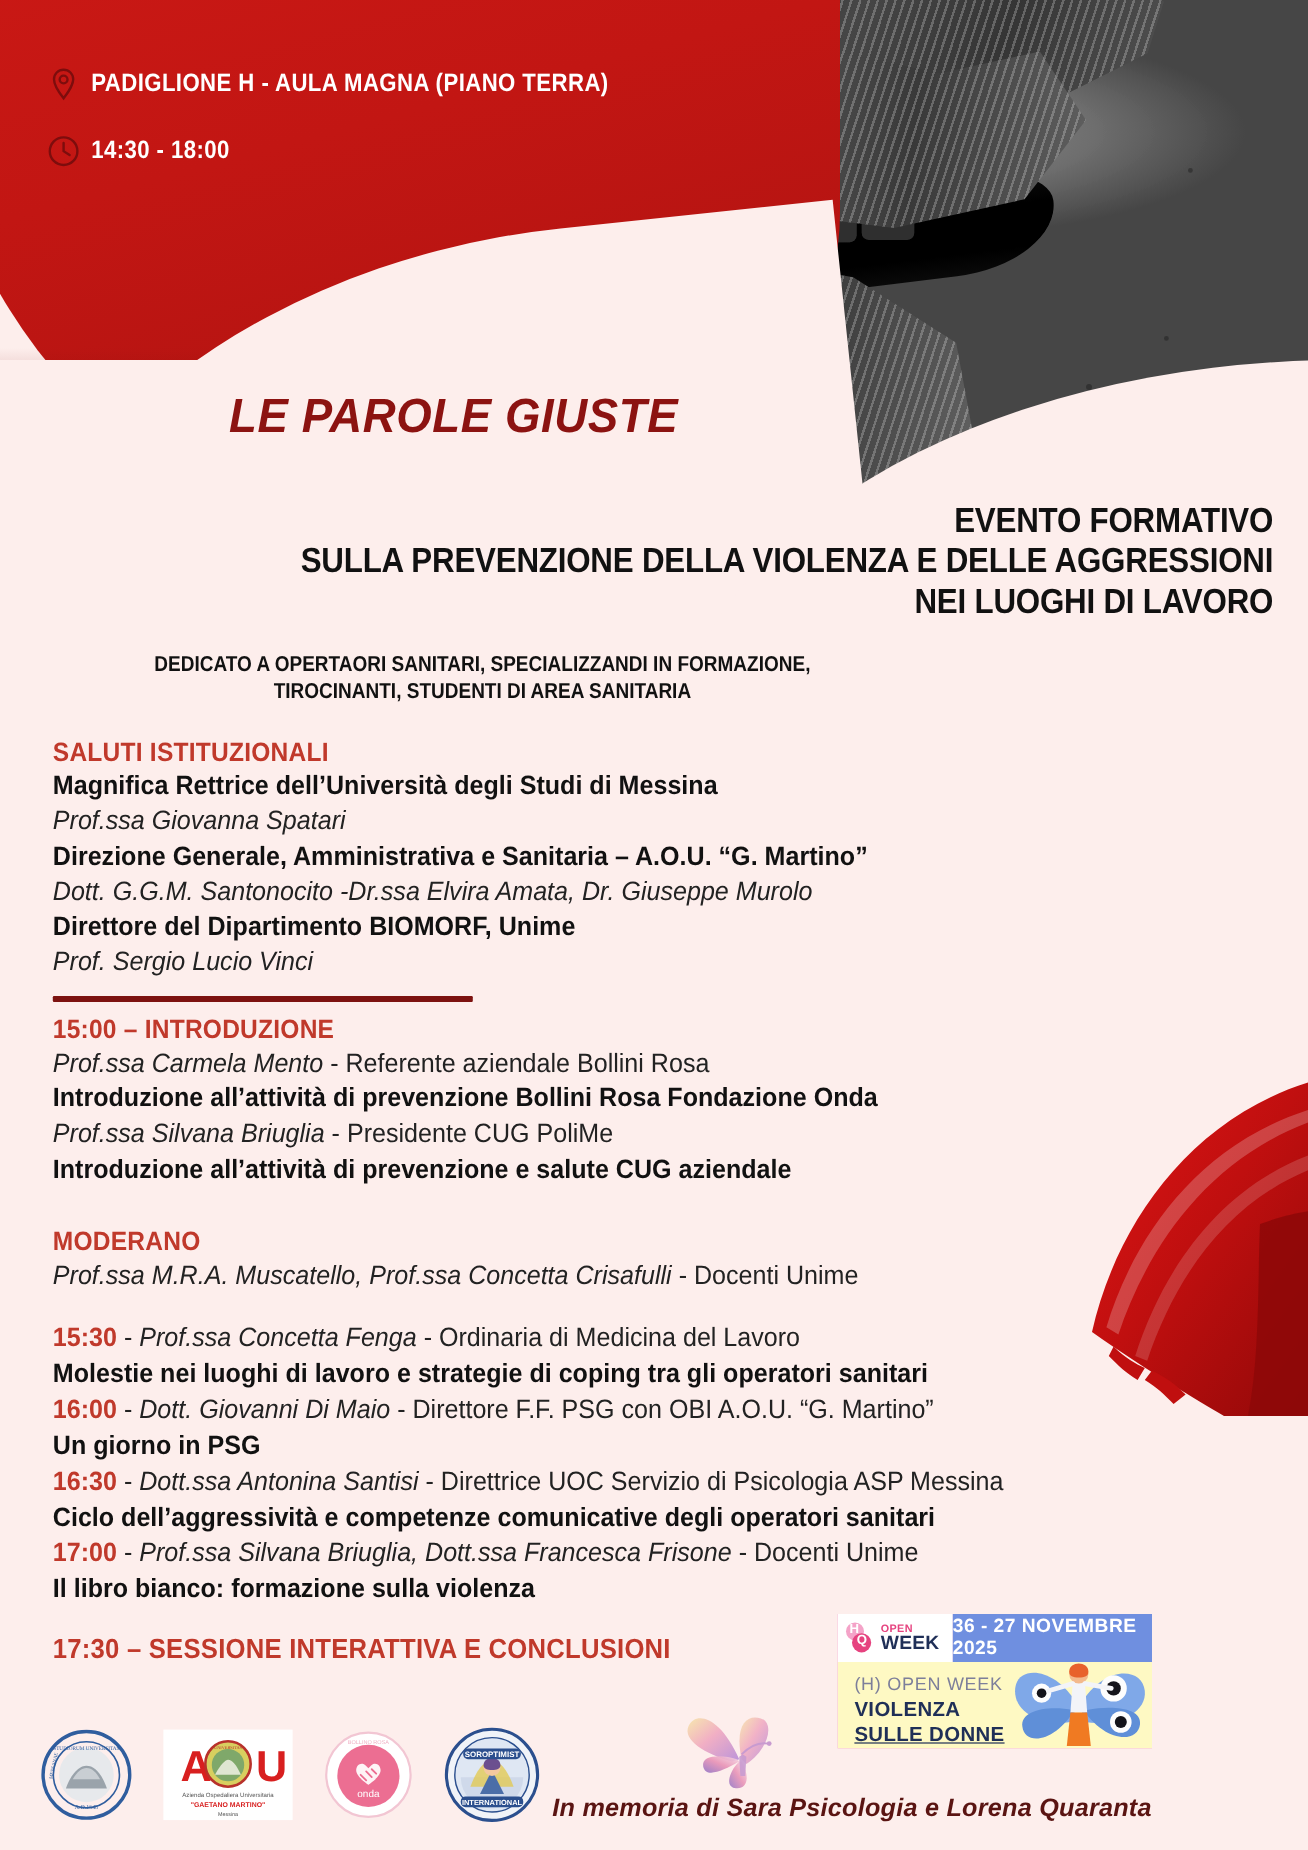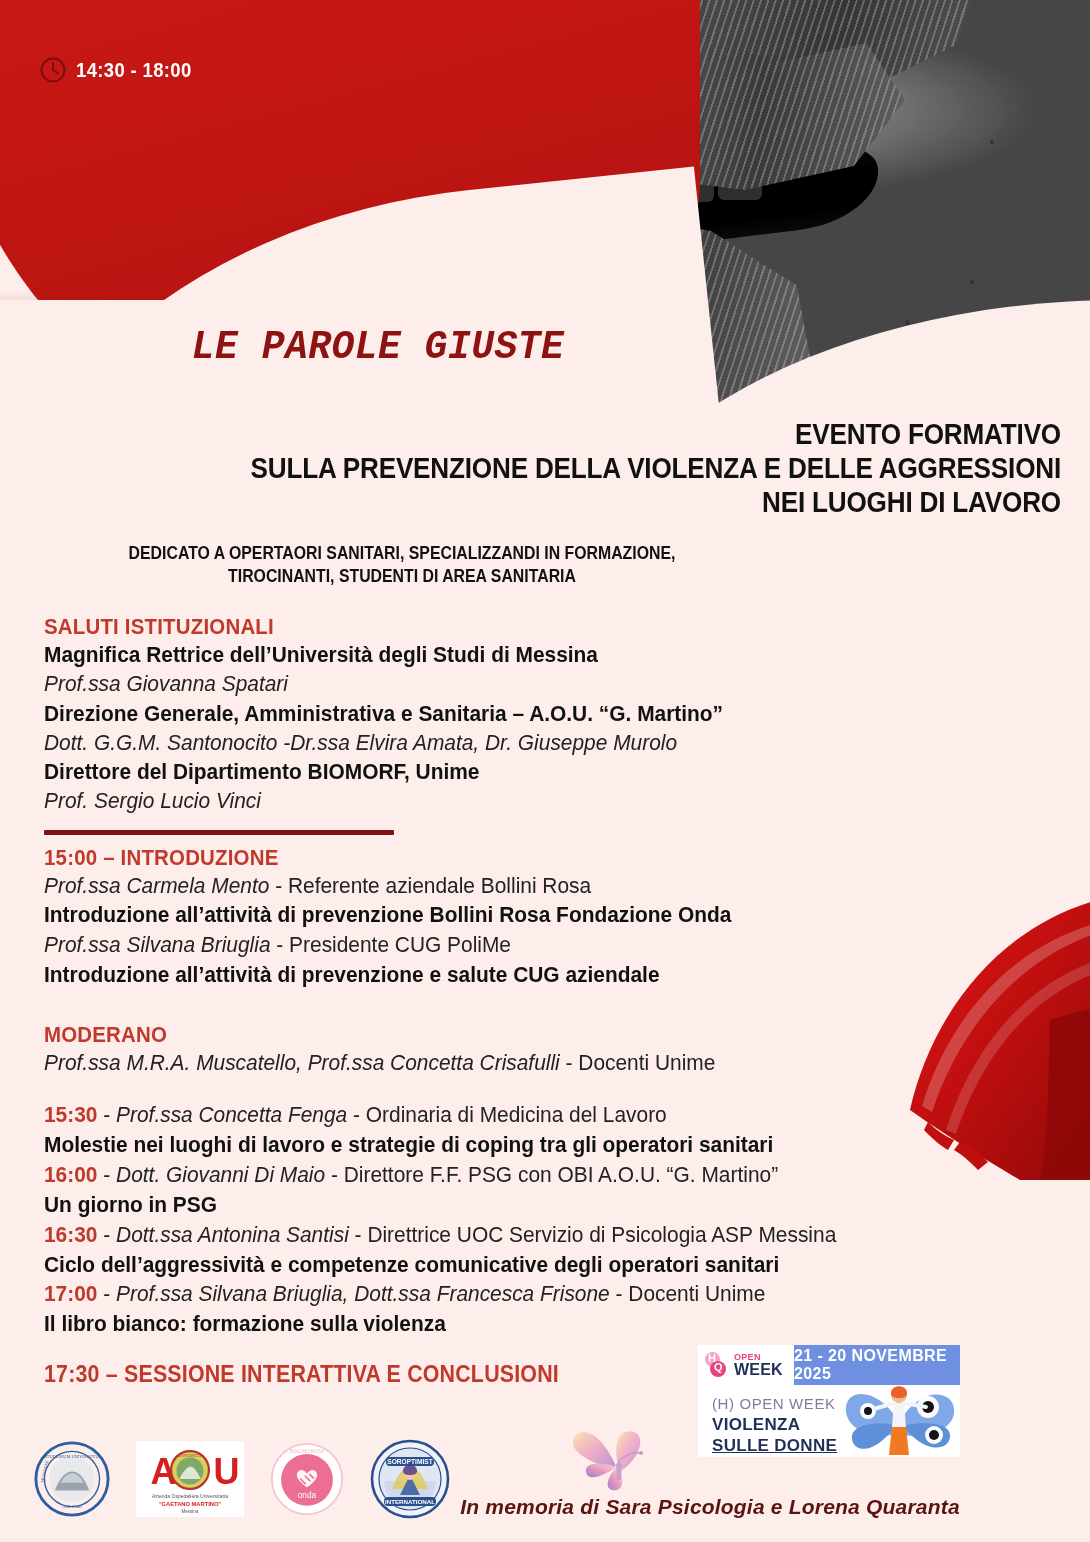--- a/index.html
+++ b/index.html
@@ -107,21 +107,21 @@
   .info-ico{ width:46px; display:flex; justify-content:center; color:#7d0d0d; }
   .info-ico svg{ display:block; }
   .info-txt{
     color:#ffffff; font-weight:bold; font-size:21px; letter-spacing:.4px;
     transform:scaleX(.88); transform-origin:left center; white-space:nowrap;
   }
 
   
   .maintitle{
     position:absolute; left:0; top:325px; width:876px; text-align:center;
-    z-index:12; pointer-events:none;font-family:Liberation Mono, monospace;
+    z-index:12; pointer-events:none;
   }
   .maintitle span{
     display:inline-block; margin-left:-120px;
     color:#8c1311; font-weight:bold; font-style:italic; font-size:40px;
     letter-spacing:.5px; transform:scaleX(.95);
   }
   .evento{
     position:absolute; left:0; top:417px; width:1090px; text-align:right; z-index:12;margin-left:35px;
   }
   .evento .l{
@@ -197,21 +197,21 @@
   }
   .ow-logo .hq .h{ position:absolute; left:3px; top:0px; color:#fff; font-size:11px; font-weight:bold;}
   .ow-logo .hq .q{ position:absolute; left:9px; top:9px; color:#fff; font-size:11px; font-weight:bold;}
   .ow-logo .ow-words{ line-height:1; }
   .ow-logo .ow-words .o{ color:#e6437f; font-size:9px; font-weight:bold; letter-spacing:.3px;}
   .ow-logo .ow-words .w{ color:#1f2f57; font-size:16px; font-weight:bold; letter-spacing:.2px;}
   .ow-date{
     flex:1; background:#6f8fe0; color:#ffffff; font-weight:bold; font-size:16px;
     display:flex; align-items:center; justify-content:center; letter-spacing:.4px;
   }
-  .ow-body{ position:relative; height:72px; background:#ffffff; }
+  .ow-body{ position:relative; height:72px; background:#fef9c3; }
   .ow-body .t1{
     position:absolute; left:14px; top:10px; color:#7d7f9a; font-size:15px; letter-spacing:.6px;
   }
   .ow-body .t2{
     position:absolute; left:14px; top:30px; color:#1f2f57; font-weight:bold; font-size:17px;
     line-height:1.22; letter-spacing:.3px;
   }
   .ow-butterfly{ position:absolute; right:2px; top:-4px; }
 
   
@@ -262,20 +262,29 @@
     <div class="red-blob"></div>
     <div class="cream-wedge"></div>
     <div class="cream-fill-left"></div>
     <div class="cream-bottom"></div>
     <div class="photo-round"></div>
   </div>
 
   <div class="info-list">
 
 
+    <div class="info-row">
+      <span class="info-ico">
+        <svg width="30" height="30" viewBox="0 0 24 24" fill="none" stroke="#7d0d0d" stroke-width="1.6">
+          <path d="M12 2.5c-3.6 0-6.4 2.8-6.4 6.3 0 4.7 6.4 12.7 6.4 12.7s6.4-8 6.4-12.7c0-3.5-2.8-6.3-6.4-6.3z"></path>
+          <circle cx="12" cy="9" r="2.6"></circle>
+        </svg>
+      </span>
+      <span class="info-txt">PADIGLIONE H - AULA MAGNA (PIANO TERRA)</span>
+    </div>
 
     <div class="info-row">
       <span class="info-ico">
         <svg width="30" height="30" viewBox="0 0 24 24" fill="none" stroke="#7d0d0d" stroke-width="1.6">
           <circle cx="12" cy="12" r="9.2"></circle>
           <path d="M12 6.5V12l4 2.6" stroke-linecap="round"></path>
         </svg>
       </span>
       <span class="info-txt">14:30 - 18:00</span>
     </div>
@@ -379,21 +388,21 @@
           <span class="c1"></span>
           <span class="c2"></span>
           <span class="h">H</span>
           <span class="q">Q</span>
         </span>
         <span class="ow-words">
           <span class="o" style="display:block;">OPEN</span>
           <span class="w" style="display:block;">WEEK</span>
         </span>
       </div>
-      <div class="ow-date">21 - 20 NOVEMBRE 2025</div>
+      <div class="ow-date">36 - 27 NOVEMBRE 2025</div>
     </div>
     <div class="ow-body">
       <div class="t1">(H) OPEN WEEK</div>
       <div class="t2">
         <span style="display:block;">VIOLENZA</span>
         <span style="display:block;text-decoration:underline;">SULLE DONNE</span>
       </div>
       <span class="ow-butterfly">
         <svg width="118" height="76" viewBox="0 0 118 76">
           <path d="M58 40 C40 8 8 6 6 26 C4 46 28 58 52 54 Z" fill="#7fa8e8"></path>

